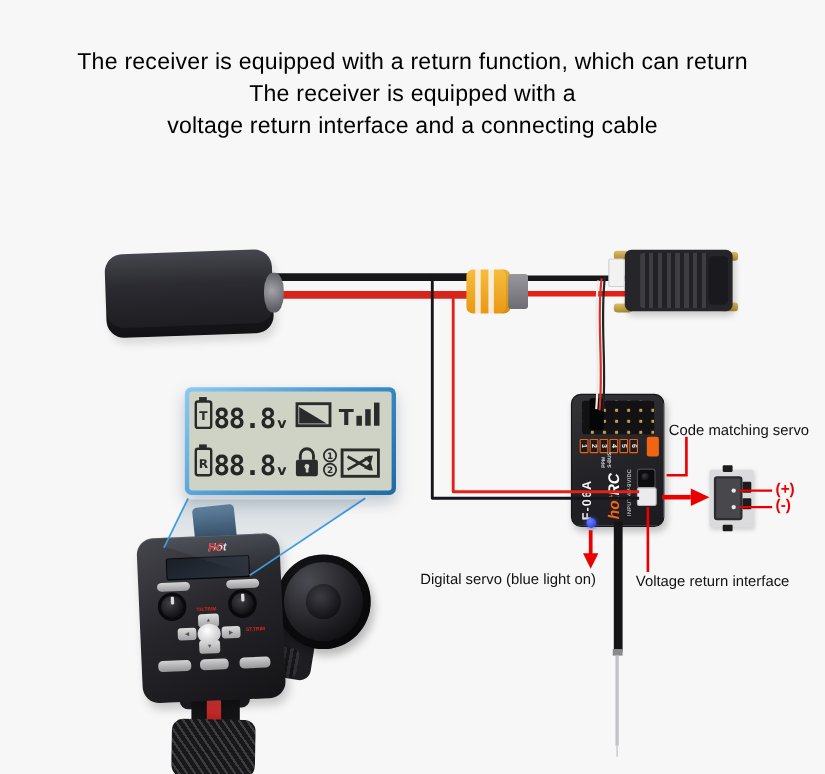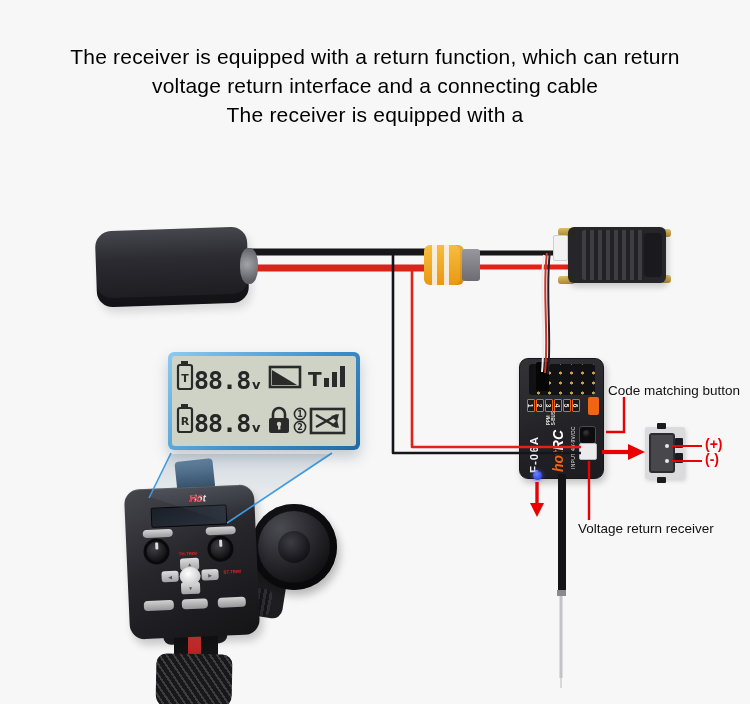--- a/index.html
+++ b/index.html
@@ -116,22 +116,22 @@
     background:radial-gradient(circle at 42% 35%,#ffffff,#c6c6ca 80%);}
   .tx .bbtn{height:10px;border-radius:4px;background:linear-gradient(180deg,#d2d2d4,#96969a);}
 </style>
 </head>
 <body>
 
 <div class="canvas">
 
   <div class="header">
     <div>The receiver is equipped with a return function, which can return</div>
+    <div>The receiver is equipped with a</div>
     <div>voltage return interface and a connecting cable</div>
-    <div>The receiver is equipped with a</div>
   </div>
 
   <svg class="under" width="750" height="704">
     <path d="M246,252 H426" stroke="#17171a" stroke-width="7" fill="none"></path>
     <path d="M246,268 H426" stroke="#d8251c" stroke-width="7" fill="none"></path>
     <path d="M470,253 H600" stroke="#17171a" stroke-width="5" fill="none"></path>
     <path d="M470,267 H570 Q583,266 589,258" stroke="#e32119" stroke-width="5" fill="none"></path>
   </svg>
 
   <div class="comp battery"></div>
@@ -331,18 +331,19 @@
       <path d="M602,452 H628" stroke-width="4.2"></path>
       <path d="M537,482 V504" stroke-width="3.4"></path>
       <path d="M589,461 V520" stroke-width="2.4"></path>
       <path d="M672,446 H702" stroke-width="2"></path>
       <path d="M672,461 H702" stroke-width="2"></path>
     </g>
     <polygon points="628,444 628,460 645,452" fill="#ea0000"></polygon>
     <polygon points="530,503 544,503 537,517" fill="#ea0000"></polygon>
   </svg>
 
-  <div class="lbl" style="left:608px;top:383px">Code matching button</div>
+  <div class="lbl" style="left:608px;top:383px">Code matching servo</div>
   <div class="lbl red" style="left:705px;top:436px">(+)</div>
   <div class="lbl red" style="left:705px;top:451px">(-)</div>
-  <div class="lbl" style="left:578px;top:521px">Voltage return receiver</div>
+  <div class="lbl" style="left:382px;top:519px">Digital servo (blue light on)</div>
+  <div class="lbl" style="left:578px;top:521px">Voltage return interface</div>
 
 </div>
 
 </body></html>

